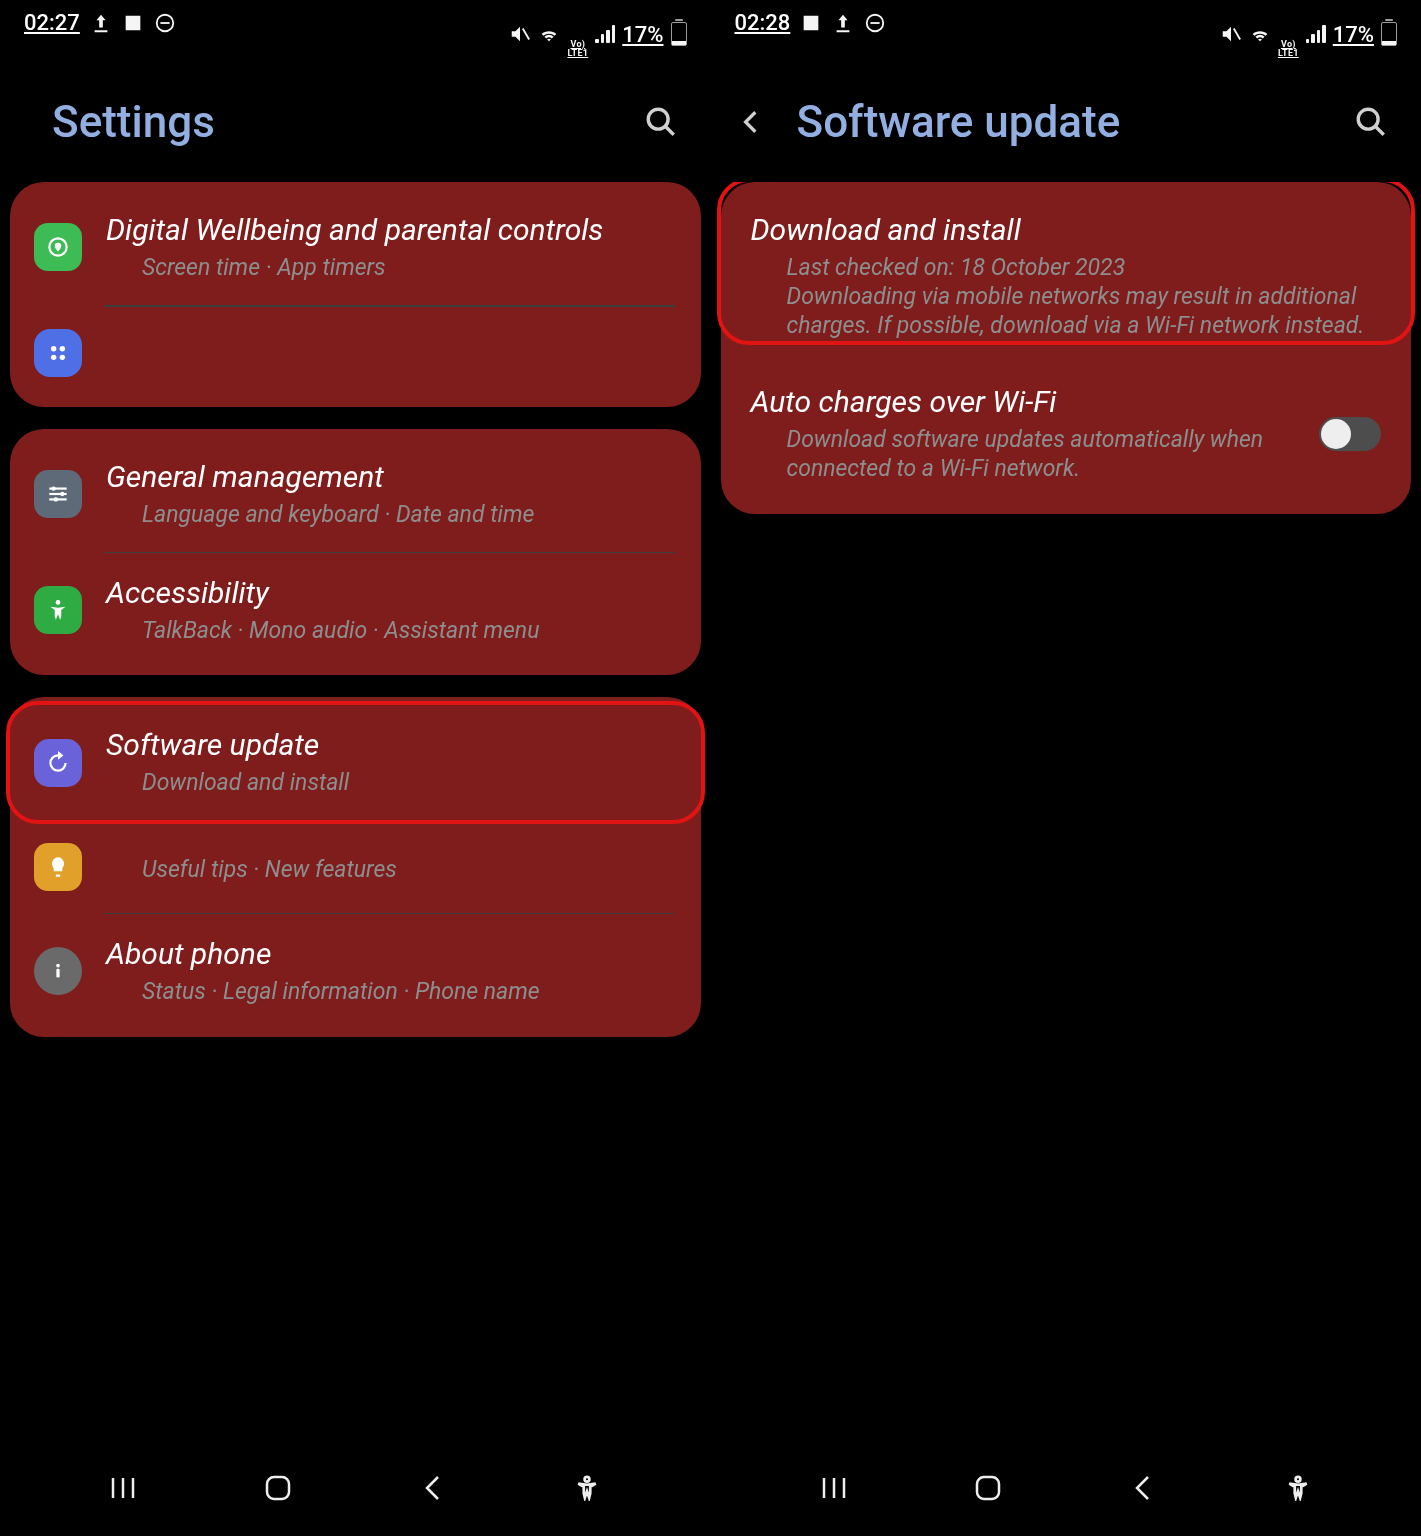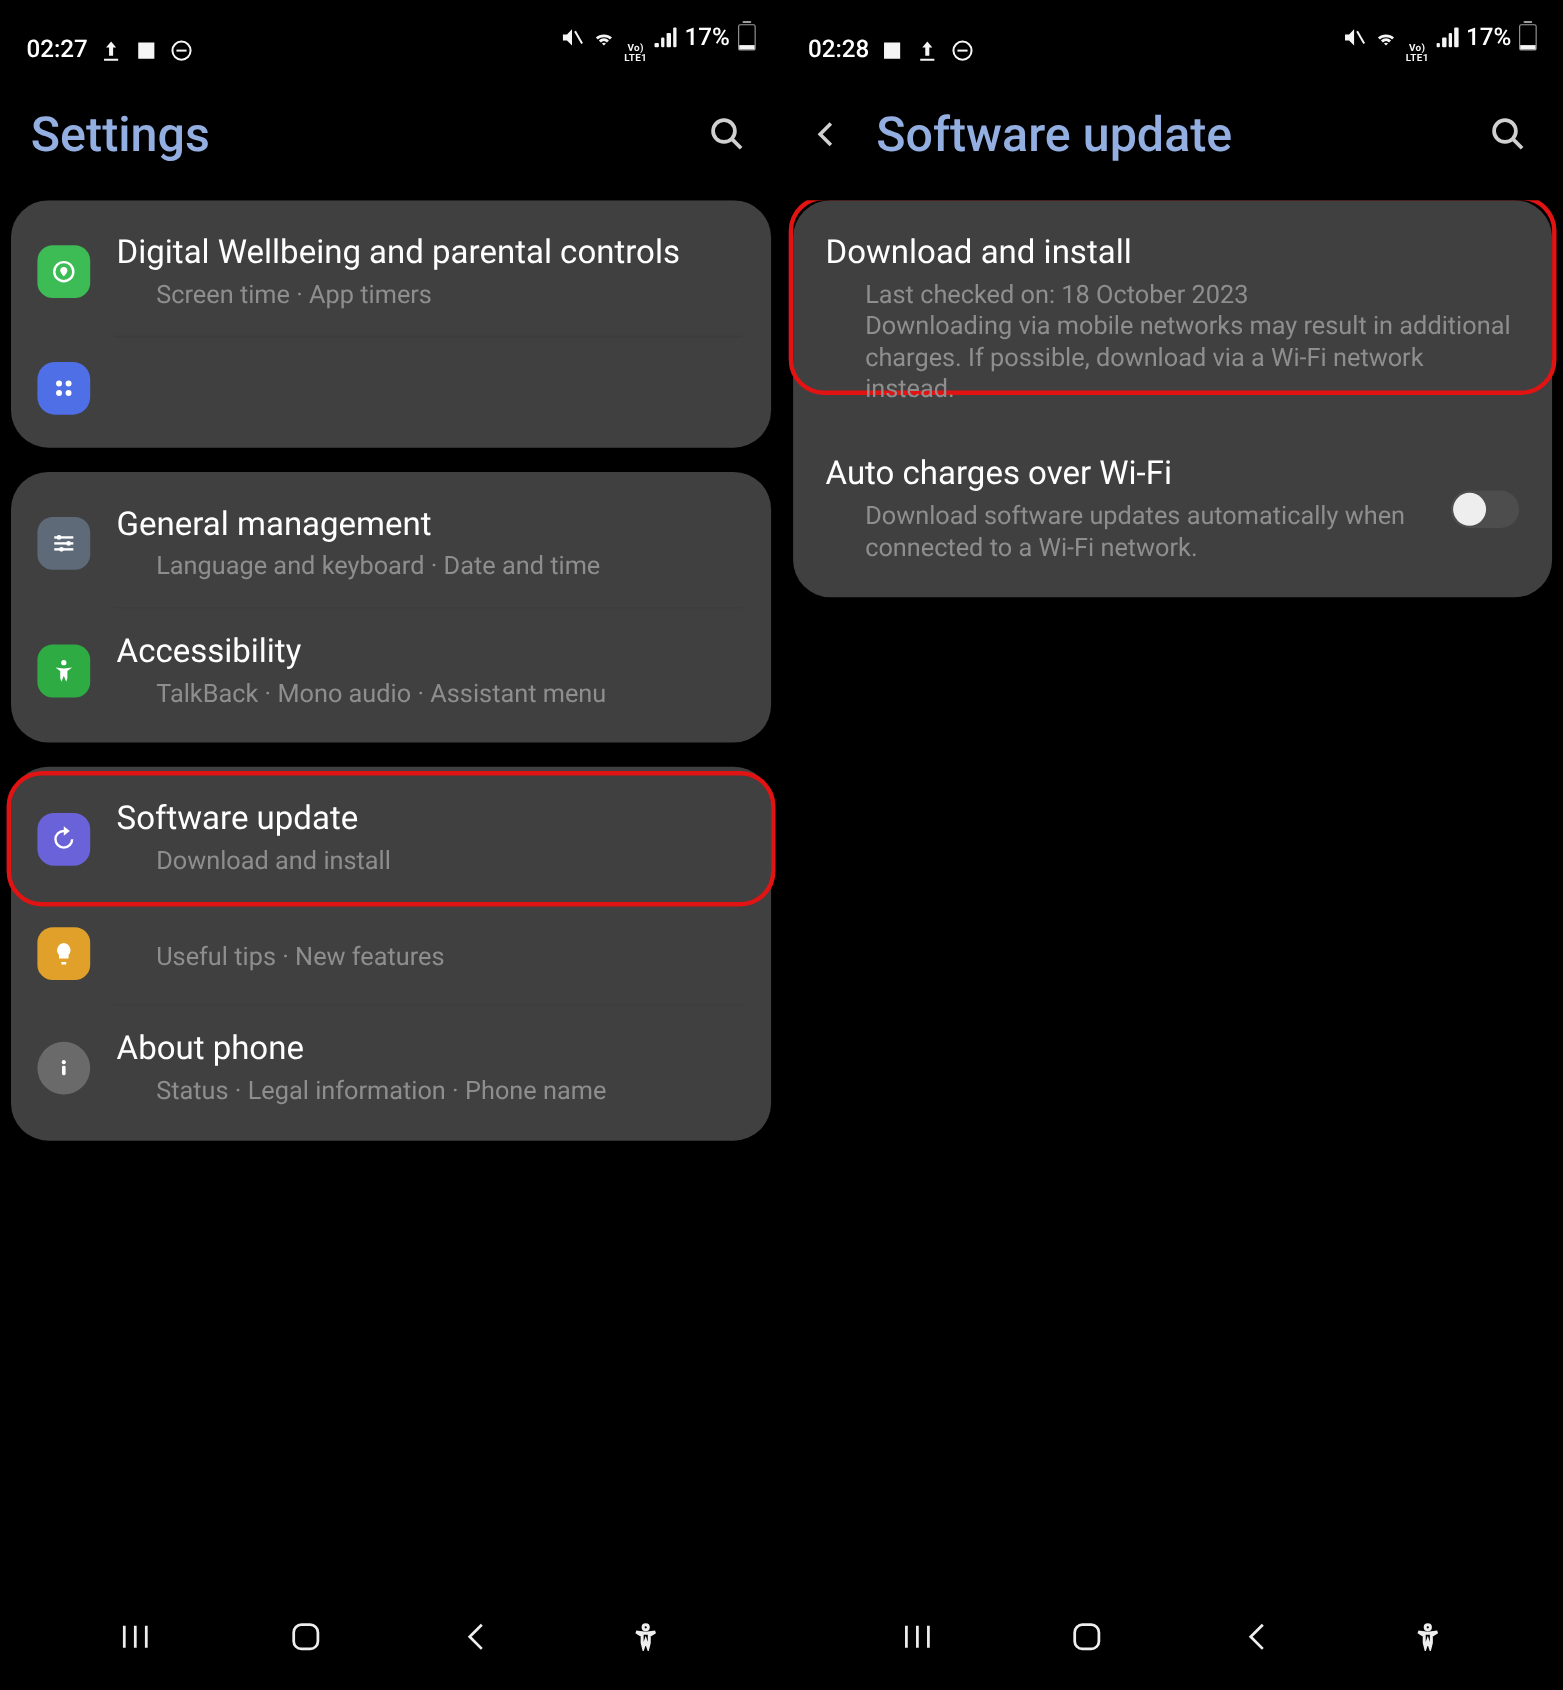--- a/index.html
+++ b/index.html
@@ -1,38 +1,38 @@
 <!DOCTYPE html>
 <html><head>
 <meta charset="utf-8">
 <style>
   html,body{margin:0;padding:0;background:#000;color:#fff;font-family:-apple-system,BlinkMacSystemFont,"Segoe UI",Roboto,Arial,sans-serif;}
   .viewport{display:flex;width:1421px;height:1536px;}
   .phone{width:50%;height:100%;display:flex;flex-direction:column;background:#000;position:relative;box-sizing:border-box;}
   
-  .status-bar{display:flex;justify-content:space-between;align-items:flex-end;padding:10px 24px 4px 24px;font-size:22px;font-weight:500;}
+  .status-bar{display:flex;justify-content:space-between;align-items:flex-start;padding:10px 24px 4px 24px;font-size:22px;font-weight:500;text-decoration:underline;}
   .status-left,.status-right{display:flex;align-items:center;gap:10px;}
   .status-right{gap:7px;}
   .sb-icon{width:22px;height:22px;display:inline-flex;align-items:center;justify-content:center;}
   .sb-icon svg{width:100%;height:100%;fill:#f5f5f5;}
   .battery-box{width:14px;height:22px;border:1.7px solid #9d9d9d;border-radius:2px;position:relative;}
   .battery-box::before{content:"";position:absolute;top:-4px;left:3px;right:3px;height:2px;background:#9d9d9d;border-radius:1px;}
   .battery-fill{position:absolute;left:0;right:0;bottom:0;height:17%;background:#f5f5f5;}
   
-  .header{display:flex;align-items:center;justify-content:space-between;padding:34px 30px 34px 28px;gap:36px;}
+  .header{display:flex;align-items:center;justify-content:space-between;padding:34px 30px 34px 52px;gap:36px;}
   .header-with-back{padding:34px 30px 34px 22px;gap:28px;}
   .header-title{font-size:44px;font-weight:500;color:#93aee1;}
   .header-left{display:flex;align-items:center;gap:28px;}
   .back-btn{width:36px;height:36px;display:flex;align-items:center;justify-content:center;}
   .search-btn{width:40px;height:40px;display:flex;align-items:center;justify-content:center;}
   .search-btn svg{width:34px;height:34px;stroke:#d0d0d0;fill:none;stroke-width:2.4;}
   .back-btn svg{width:26px;height:26px;stroke:#d0d0d0;fill:none;stroke-width:3;}
   
   .content{flex:1;overflow:hidden;padding:0 10px;}
-  .card{background:#404040;border-radius:34px;padding:8px 0;margin-bottom:22px;}
+  .card{background:#7f1d1d;border-radius:34px;padding:8px 0;margin-bottom:22px;font-style:italic;}
   .row{display:flex;align-items:center;padding:22px 24px;gap:24px;position:relative;}
   .row-icon{width:48px;height:48px;border-radius:14px;display:flex;align-items:center;justify-content:center;flex-shrink:0;}
   .row-icon svg{width:26px;height:26px;fill:#fff;}
   .row-body{flex:1;}
   .row-title{font-size:30px;font-weight:400;color:#fff;line-height:1.2;}
   .row-sub{font-size:23px;color:#8e8e8e;margin-top:6px;line-height:1.25;margin-left:36px;}
   .divider{height:1px;background:#3d3d3d;margin:0 26px 0 94px;}
   .row-noicon .row-body{margin-left:0;}
   .row-noicon{padding:22px 30px;}
   .highlight{position:absolute;inset:-4px -4px -4px -4px;border:4px solid #e11313;border-radius:32px;pointer-events:none;}

